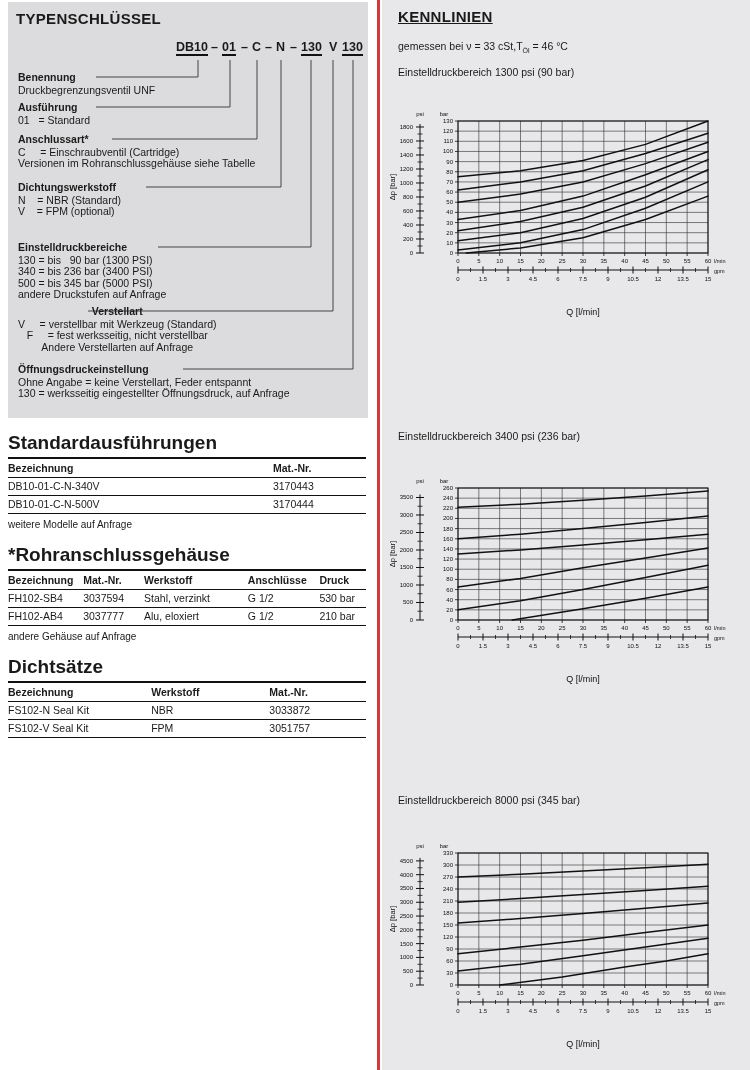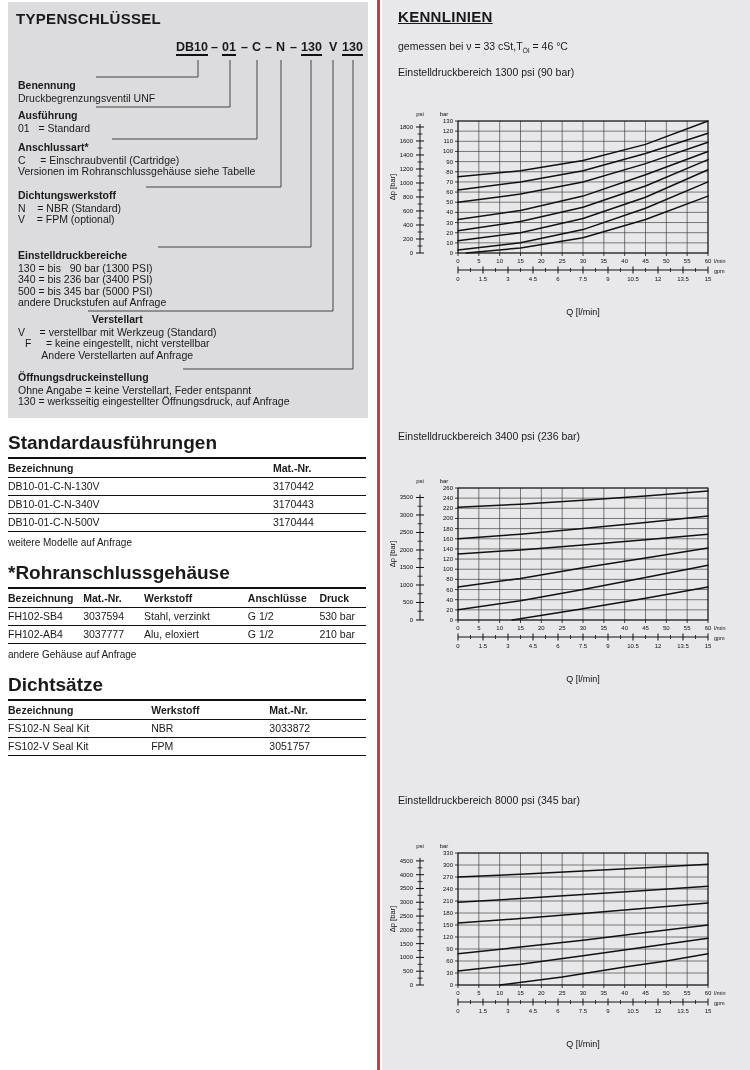--- a/index.html
+++ b/index.html
@@ -5,21 +5,21 @@
   html,body{margin:0;padding:0;}
   body{font-family:"Liberation Sans",sans-serif;color:#1a1a1a;background:#fff;}
   .page{position:relative;width:750px;height:1070px;background:#fff;overflow:hidden;}
   .left-col{position:absolute;left:0;top:0;width:368px;height:1070px;background:#fff;}
   .typ-box{position:absolute;left:8px;top:2px;width:360px;height:416px;background:#dcdcde;}
   .typ-title{position:absolute;left:8px;top:8px;font-size:15px;font-weight:bold;letter-spacing:.3px;}
   .conn-svg{position:absolute;left:0;top:0;width:360px;height:416px;pointer-events:none;}
   .code-seg{position:absolute;top:38px;font-weight:bold;font-size:12.5px;line-height:14px;}
   .code-seg.u{border-bottom:2px solid #111;padding-bottom:0px;}
   .sec{position:absolute;left:10px;font-size:10.5px;line-height:11.5px;white-space:pre-wrap;}
-  .sec .h{font-weight:bold;display:block;margin-bottom:1px;margin-top:8px;}
+  .sec .h{font-weight:bold;display:block;margin-bottom:1px;}
   .tables{position:absolute;left:8px;top:432px;width:358px;}
   .dtable{margin-bottom:14px;}
   .dtable .t-title{font-size:19px;font-weight:bold;padding-bottom:3px;border-bottom:2px solid #111;}
   .dtable table{width:100%;border-collapse:collapse;font-size:10.5px;table-layout:fixed;}
   .dtable th{text-align:left;font-weight:bold;border-bottom:1.5px solid #111;padding:3px 0;}
   .dtable td{border-bottom:1px solid #111;padding:2px 0 3px;}
   .t-footer{font-size:10px;padding-top:5px;}
   .divider{position:absolute;left:377px;top:0;width:3px;height:1070px;background:#cf3b3b;}
   .right-col{position:absolute;left:382px;top:0;width:368px;height:1070px;background:#e8e8ea;}
   .right-title{position:absolute;left:16px;top:8px;font-size:15px;font-weight:bold;letter-spacing:.3px;text-decoration:underline;}
@@ -57,43 +57,39 @@
           <span class="code-seg u" style="left: 293px;">130</span>
           <span class="code-seg" style="left: 321px;">V</span>
           <span class="code-seg u" style="left: 334px;">130</span>
         </div>
       <div id="sections">
           <div class="sec" style="top: 70px;"><span class="h">Benennung</span><div>Druckbegrenzungsventil UNF</div></div>
           <div class="sec" style="top: 100px;"><span class="h">Ausführung</span><div>01   = Standard</div></div>
           <div class="sec" style="top: 132px;"><span class="h">Anschlussart*</span><div>C     = Einschraubventil (Cartridge)</div><div>Versionen im Rohranschlussgehäuse siehe Tabelle</div></div>
           <div class="sec" style="top: 180px;"><span class="h">Dichtungswerkstoff</span><div>N    = NBR (Standard)</div><div>V    = FPM (optional)</div></div>
           <div class="sec" style="top: 240px;"><span class="h">Einstelldruckbereiche</span><div>130 = bis   90 bar (1300 PSI)</div><div>340 = bis 236 bar (3400 PSI)</div><div>500 = bis 345 bar (5000 PSI)</div><div>andere Druckstufen auf Anfrage</div></div>
-          <div class="sec" style="top: 304px; text-align: center;"><span class="h">Verstellart</span><div>V     = verstellbar mit Werkzeug (Standard)</div><div>F     = keine eingestellt, nicht verstellbar</div><div>Andere Verstellarten auf Anfrage</div></div>
+          <div class="sec" style="top: 304px; text-align: center;"><span class="h">Verstellart</span><div>V     = verstellbar mit Werkzeug (Standard)</div><div>F     = fest werksseitig, nicht verstellbar</div><div>Andere Verstellarten auf Anfrage</div></div>
           <div class="sec" style="top: 362px;"><span class="h">Öffnungsdruckeinstellung</span><div>Ohne Angabe = keine Verstellart, Feder entspannt</div><div>130 = werksseitig eingestellter Öffnungsdruck, auf Anfrage</div></div>
         </div>
     </div>
     <div class="tables" id="tables">
         <div class="dtable">
           <div class="t-title">Standardausführungen</div>
           <table>
             <colgroup>
               <col style="width: 74%;">
               <col style="width: 26%;">
             </colgroup>
             <thead>
               <tr>
                 <th>Bezeichnung</th>
                 <th>Mat.-Nr.</th>
               </tr>
             </thead>
             <tbody>
-              <tr>
-                <td>DB10-01-C-N-130V</td>
-                <td>3170442</td>
-              </tr>
               <tr>
                 <td>DB10-01-C-N-340V</td>
                 <td>3170443</td>
               </tr>
               <tr>
                 <td>DB10-01-C-N-500V</td>
                 <td>3170444</td>
               </tr>
             </tbody>
           </table>

